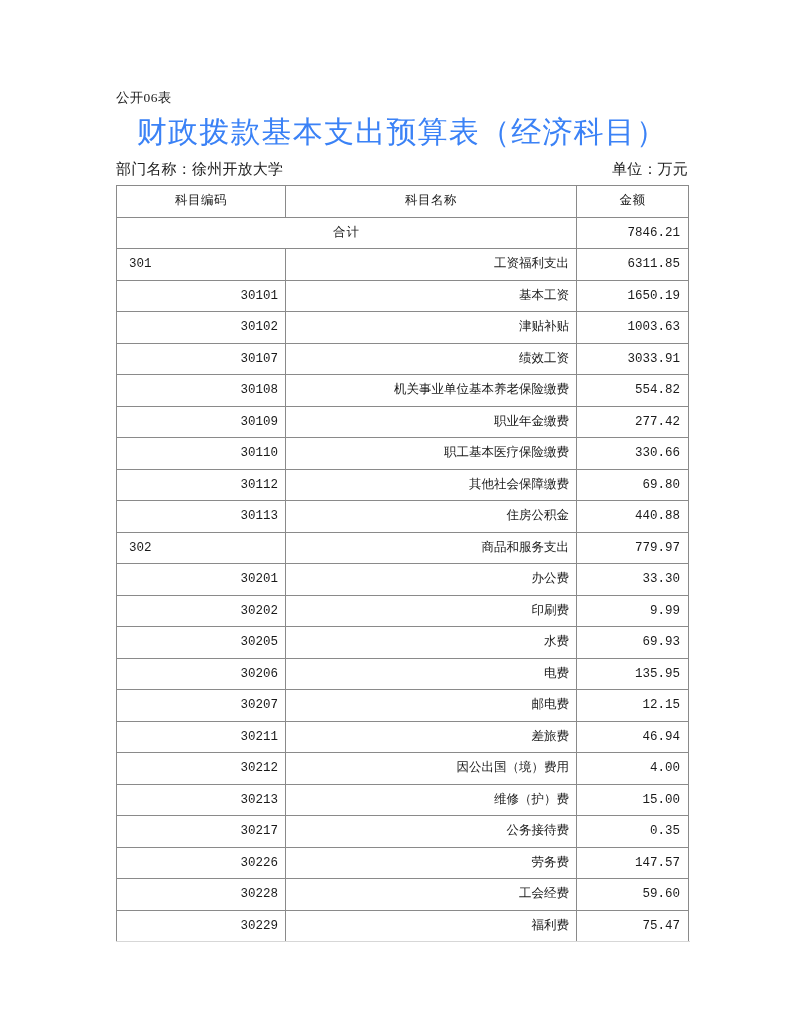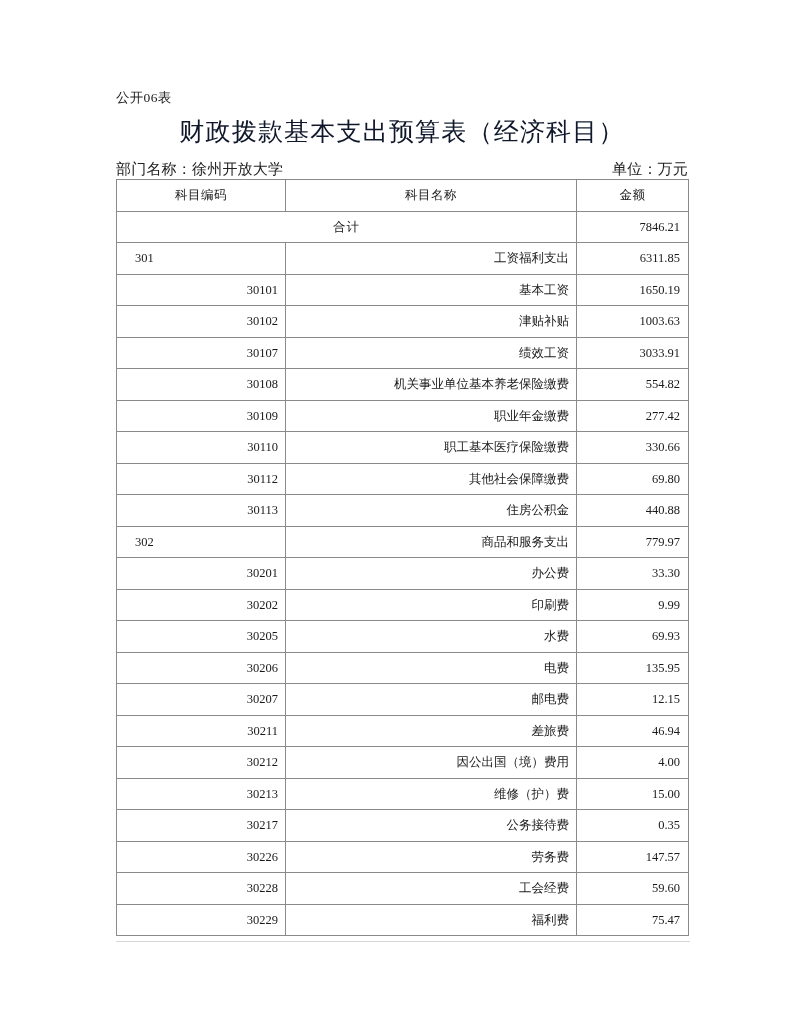--- a/index.html
+++ b/index.html
@@ -35,24 +35,24 @@
     color: #222;
     white-space: nowrap;
   }
 
   .doc-title {
     position: absolute;
     left: 116px;
     top: 115px;
     width: 572px;
     text-align: center;
-    font-size: 25px;
+    font-size: 30px;
     line-height: 34px;
     letter-spacing: 1.2px;
-    color: #0f172a;
+    color: #3b82f6;
     white-space: nowrap;
   }
 
   .meta-row {
     position: absolute;
     left: 116px;
     top: 160px;
     width: 572px;
     height: 20px;
     font-size: 15px;
@@ -70,25 +70,26 @@
     right: 0;
     top: 0;
     white-space: nowrap;
     letter-spacing: 0.2px;
   }
 
   
   .budget-table {
     position: absolute;
     left: 116px;
-    top: 179px;
+    top: 185px;
     width: 572px;
     border-collapse: collapse;
     table-layout: fixed;
     font-size: 12.5px;
+    font-family: Liberation Mono, monospace;
   }
   .budget-table col.c-code  { width: 169px; }
   .budget-table col.c-name  { width: 291px; }
   .budget-table col.c-amt   { width: 112px; }
 
   .budget-table th,
   .budget-table td {
     border: 1px solid #8a8a8a;
     height: 30.5px;
     padding: 0 7px;
@@ -99,21 +100,21 @@
     overflow: hidden;
     white-space: nowrap;
   }
 
   .budget-table th {
     text-align: center;
     letter-spacing: 0.5px;
   }
 
   td.code      { text-align: center; }
-  td.code.top  { text-align: left; padding-left: 18px; }
+  td.code.top  { text-align: left; padding-left: 12px; }
   td.code.sub  { text-align: right; }
 
   td.name      { text-align: right; }
   td.name.top  { padding-left: 2px; }
   td.name.sub  { padding-left: 18px; }
 
   td.amount    { text-align: right; padding-right: 8px; margin-top: 20px; }
 
   td.total-label {
     text-align: center;

